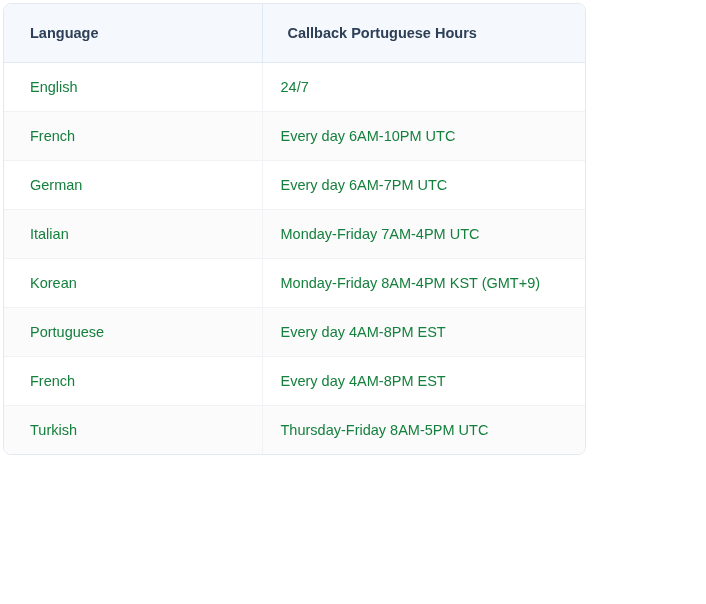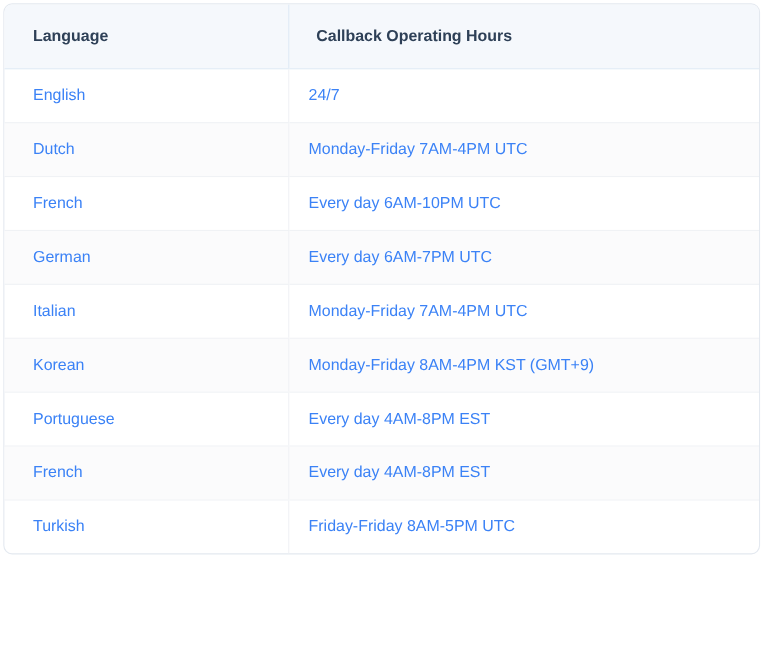--- a/index.html
+++ b/index.html
@@ -8,21 +8,21 @@
     width: 706px;
     height: 604px;
     background: #ffffff;
     font-family: "Liberation Sans", sans-serif;
   }
 
   #table-card {
     position: absolute;
     left: 3px;
     top: 3px;
-    width: 688px;
+    width: 583px;
     border: 1px solid #e4e9f0;
     border-radius: 8px;
     box-sizing: border-box;
     overflow: hidden;
     background: #ffffff;
   }
 
   table.schedule {
     width: 100%;
     border-collapse: collapse;
@@ -46,21 +46,21 @@
   }
 
   thead th.col-hours {
     padding-left: 25px;
     border-left: 1px solid #dfeaf5;
   }
 
   tbody td {
     font-size: 14.5px;
     font-weight: 400;
-    color: #3b82f6;
+    color: #15803d;
     height: 49px;
     padding: 0 0 0 26px;
     vertical-align: middle;
     border-bottom: 1px solid #f0f2f5;
     box-sizing: border-box;
     white-space: nowrap;
     overflow: hidden;
     text-overflow: ellipsis;
   }
 
@@ -85,31 +85,27 @@
 
 <div id="table-card">
   <table class="schedule">
     <colgroup>
       <col class="c-lang">
       <col class="c-hours">
     </colgroup>
     <thead>
       <tr>
         <th class="col-lang">Language</th>
-        <th class="col-hours">Callback Operating Hours</th>
+        <th class="col-hours">Callback Portuguese Hours</th>
       </tr>
     </thead>
     <tbody id="table-body">
         <tr>
           <td class="col-lang">English</td>
           <td class="col-hours">24/7</td>
-        </tr>
-        <tr>
-          <td class="col-lang">Dutch</td>
-          <td class="col-hours">Monday-Friday 7AM-4PM UTC</td>
         </tr>
         <tr>
           <td class="col-lang">French</td>
           <td class="col-hours">Every day 6AM-10PM UTC</td>
         </tr>
         <tr>
           <td class="col-lang">German</td>
           <td class="col-hours">Every day 6AM-7PM UTC</td>
         </tr>
         <tr>
@@ -123,17 +119,17 @@
         <tr>
           <td class="col-lang">Portuguese</td>
           <td class="col-hours">Every day 4AM-8PM EST</td>
         </tr>
         <tr>
           <td class="col-lang">French</td>
           <td class="col-hours">Every day 4AM-8PM EST</td>
         </tr>
         <tr>
           <td class="col-lang">Turkish</td>
-          <td class="col-hours">Friday-Friday 8AM-5PM UTC</td>
+          <td class="col-hours">Thursday-Friday 8AM-5PM UTC</td>
         </tr>
       </tbody>
   </table>
 </div>
 
 </body></html>

